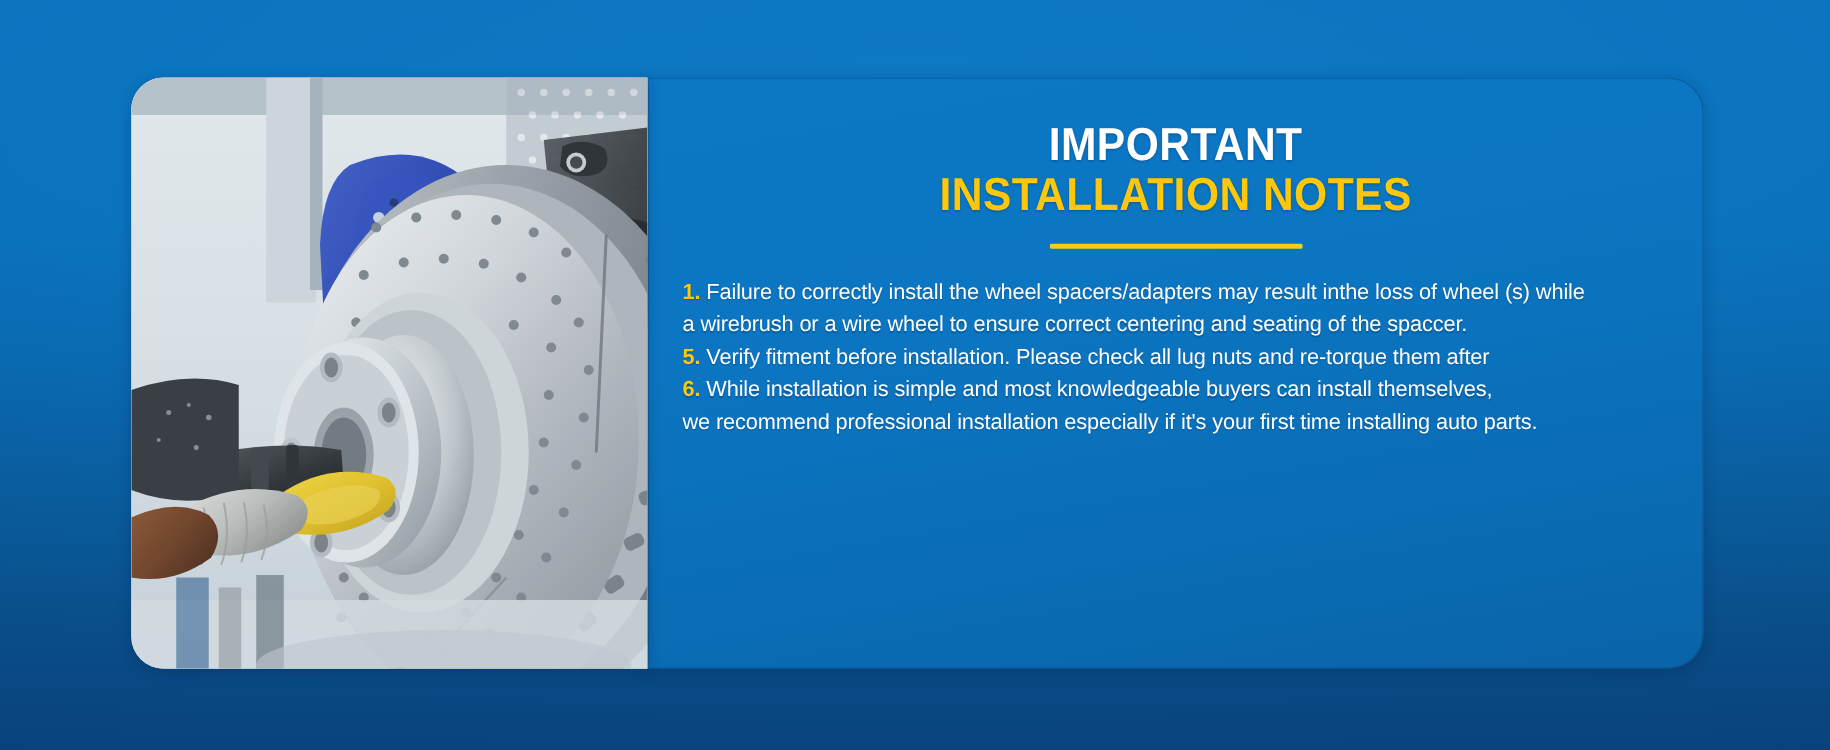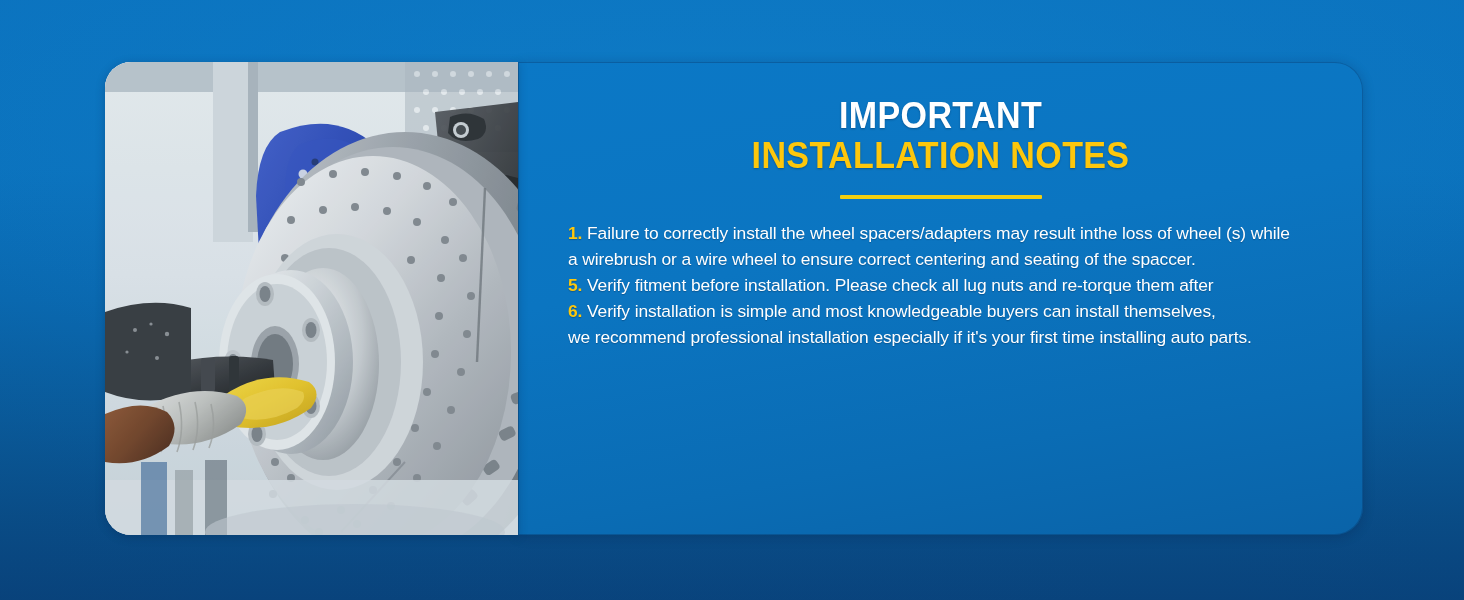--- a/index.html
+++ b/index.html
@@ -84,21 +84,21 @@
   #title-rule {
     width: 202px;
     height: 4px;
     margin: 19px auto 0 auto;
     background: #f3cf10;
     border-radius: 1px;
   }
 
   #notes-list {
     margin: 0;
-    padding: 21px 14px 0 50px;
+    padding: 21px 14px 0 28px;
     list-style: none;
   }
   .note-line {
     color: #ffffff;
     font-size: 17.4px;
     line-height: 26.1px;
     letter-spacing: -0.1px;
     white-space: nowrap;
     text-shadow: 0 1px 1px rgba(0,25,55,0.30);
   }
@@ -359,18 +359,18 @@
     <div id="title-block">
       <div class="title-line" id="title-1">IMPORTANT</div>
       <div class="title-line" id="title-2">INSTALLATION NOTES</div>
       <div id="title-rule"></div>
     </div>
 
     <ol id="notes-list">
         <li class="note-line"><span class="note-num">1.</span> <span>Failure to correctly install the wheel spacers/adapters may result inthe loss of wheel (s) while</span></li>
         <li class="note-line"><span>a wirebrush or a wire wheel to ensure correct centering and seating of the spaccer.</span></li>
         <li class="note-line"><span class="note-num">5.</span> <span>Verify fitment before installation. Please check all lug nuts and re-torque them after</span></li>
-        <li class="note-line"><span class="note-num">6.</span> <span>Verify installation is simple and most knowledgeable buyers can install themselves,</span></li>
+        <li class="note-line"><span class="note-num">6.</span> <span>While installation is simple and most knowledgeable buyers can install themselves,</span></li>
         <li class="note-line"><span>we recommend professional installation especially if it's your first time installing auto parts.</span></li>
       </ol>
   </div>
 
 </div>
 
 </body></html>

